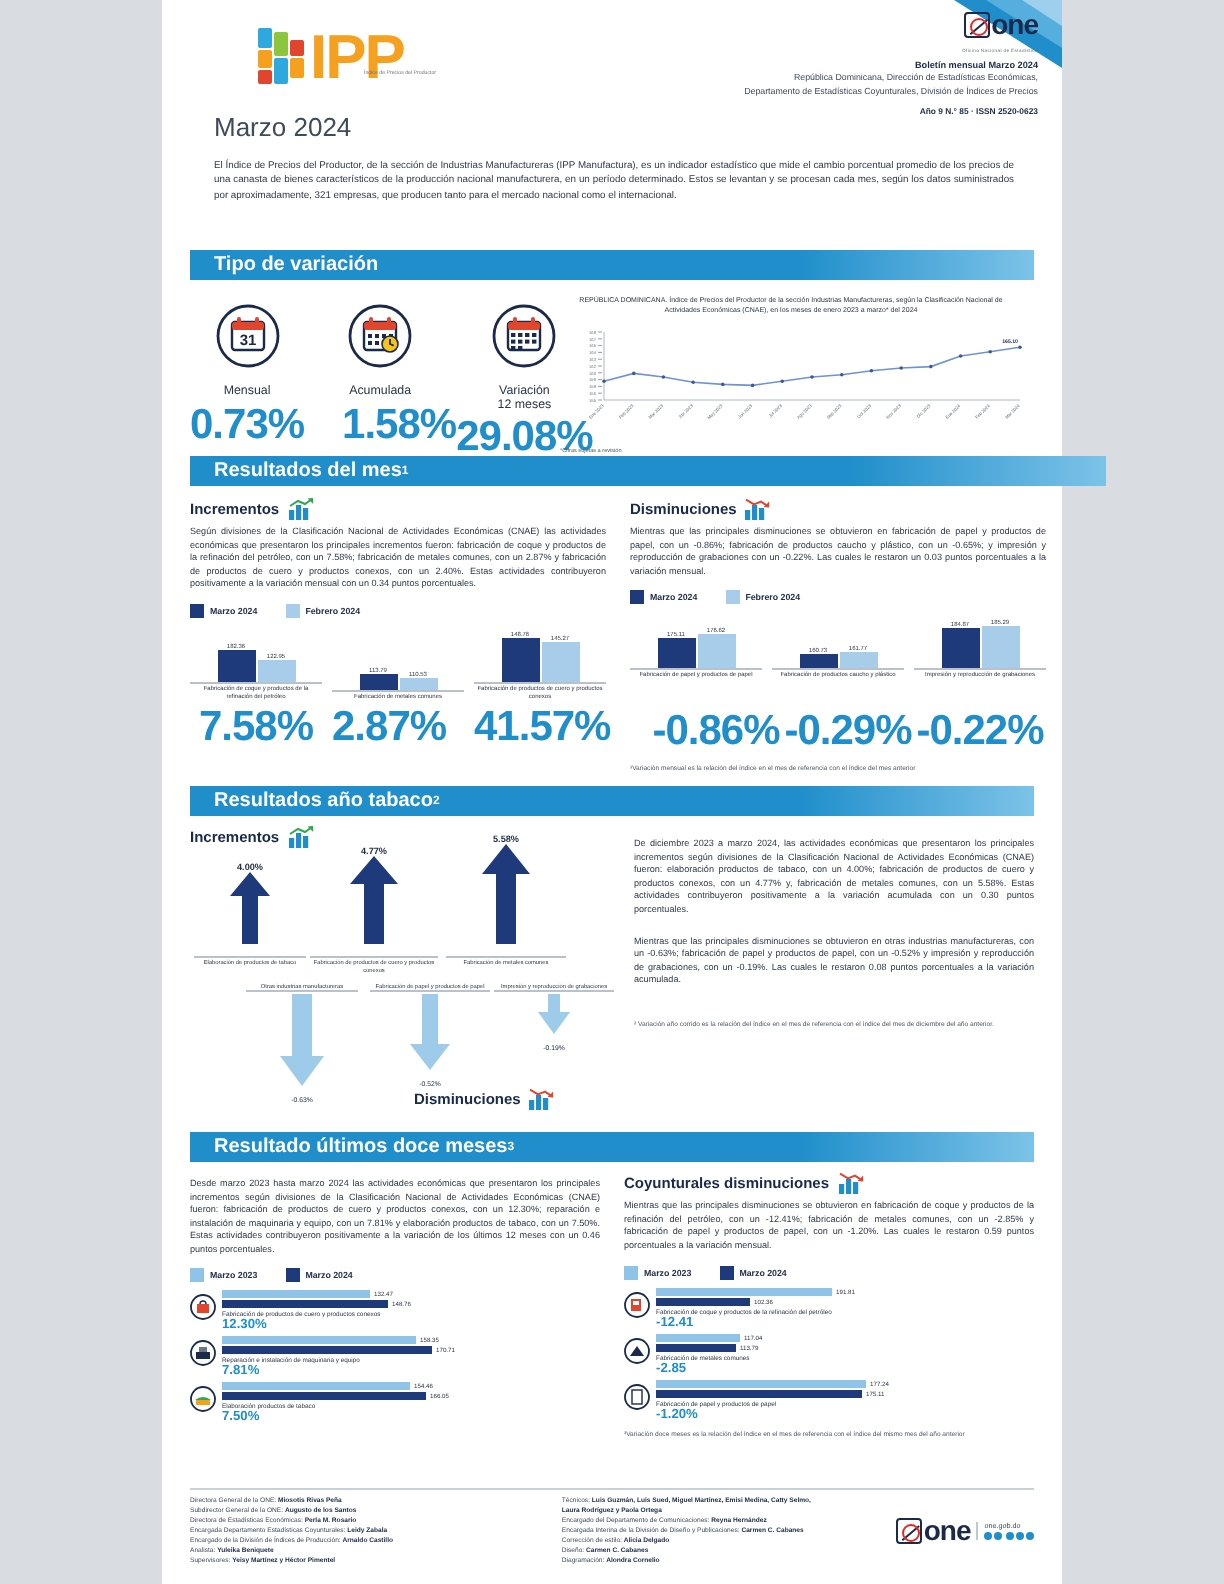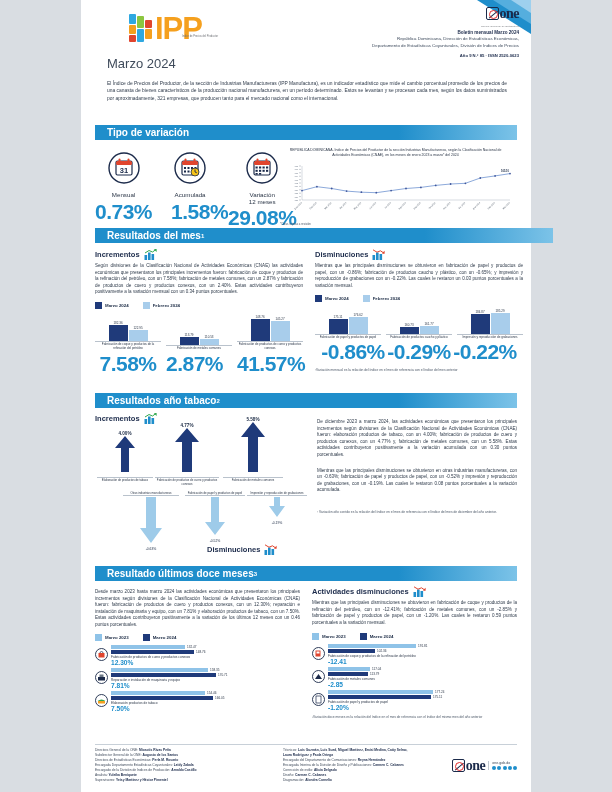--- a/index.html
+++ b/index.html
@@ -22,21 +22,21 @@
   }
   .ipp-logo { position: absolute; left: 26px; top: 8px; width: 120px; height: 42px; }
   .ipp-txt { position: absolute; left: 48px; top: 5px; font-size: 31px; font-weight: bold;
              color: #f5a01e; letter-spacing: -1px; line-height: 31px; }
   .ipp-bars { position: absolute; left: 22px; top: 6px; width: 22px; height: 34px; }
   .ipp-bars i { position: absolute; display: block; width: 7px; border-radius: 1px; }
   .ipp-sub { position: absolute; left: 75px; top: 27px; width: 46px; font-size: 2.6px;
              color: #6f7277; line-height: 3.4px; }
   .one-blk { position: absolute; right: 12px; top: 6px; text-align: right; width: 230px; }
   .one-mark {
-    display: inline-flex; align-items: flex-end; gap: 1px; font-family: Liberation Serif, serif;
+    display: inline-flex; align-items: flex-end; gap: 1px;
   }
   .one-sq {
     width: 13px; height: 13px; border: 1.6px solid #1b2a4a; border-radius: 2px;
     position: relative; display: inline-block; vertical-align: middle;
   }
   .one-sq:after {
     content: ""; position: absolute; left: 2px; top: 2px; width: 7px; height: 7px;
     border: 1.4px solid #e02b2b; border-radius: 50%;
   }
   .one-sq:before {
@@ -425,21 +425,21 @@
               <div style="text-align:center;">
                 <div class="barval">185.29</div>
                 <div class="vbar lt" style="height:21px;"></div>
               </div>
             </div>
             <div style="border-top:.4px solid #b9c2cc;"></div>
             <div class="barlabel">Impresión y reproducción de grabaciones</div>
           </div>
         </div>
 
-        <div style="display:flex;justify-content:center;margin-top:1px;">
+        <div style="display:flex;justify-content:flex-end;margin-top:15px;">
           <div class="bigpct" style="width:66px;text-align:center;">-0.86%</div>
           <div class="bigpct" style="width:66px;text-align:center;">-0.29%</div>
           <div class="bigpct" style="width:66px;text-align:center;">-0.22%</div>
         </div>
 
         <div class="foot-note" style="margin-top:4px;">¹Variación mensual es la relación del índice en el mes de referencia con el índice del mes anterior</div>
       </div>
     </div>
   </div>
 
@@ -621,21 +621,21 @@
                 <span class="hval">166.05</span>
             </div>
             <div class="hlabel" style="margin-top:1px;">Elaboración  productos de tabaco</div>
             <div class="hpct">7.50%</div>
           </div>
         </div>
       </div>
 
       <div style="width:208px;">
         <div class="subhead">
-          <span>Actividades disminuciones</span>
+          <span>Coyunturales disminuciones</span>
           <svg width="13" height="11" viewBox="0 0 13 11">
             <rect x="0.5" y="6" width="2.6" height="5" fill="#1f8ecb"></rect>
             <rect x="4" y="3.5" width="2.6" height="7.5" fill="#1f8ecb"></rect>
             <rect x="7.5" y="5" width="2.6" height="6" fill="#1f8ecb"></rect>
             <path d="M1 0.8 L5 3.2 L8.5 1.8 L12 4.2" stroke="#e0452e" stroke-width="1" fill="none"></path>
             <path d="M12.6 4.8 L12.6 1.8 L9.8 4.5 Z" fill="#e0452e"></path>
           </svg>
         </div>
         <div class="body-txt" style="margin-top:3px;">Mientras que las principales disminuciones se obtuvieron en fabricación de coque y productos de la refinación del petróleo, con un -12.41%; fabricación de metales comunes, con un -2.85% y fabricación de papel y  productos de papel, con un -1.20%. Las cuales le restaron 0.59 puntos porcentuales a la variación mensual.</div>
 

